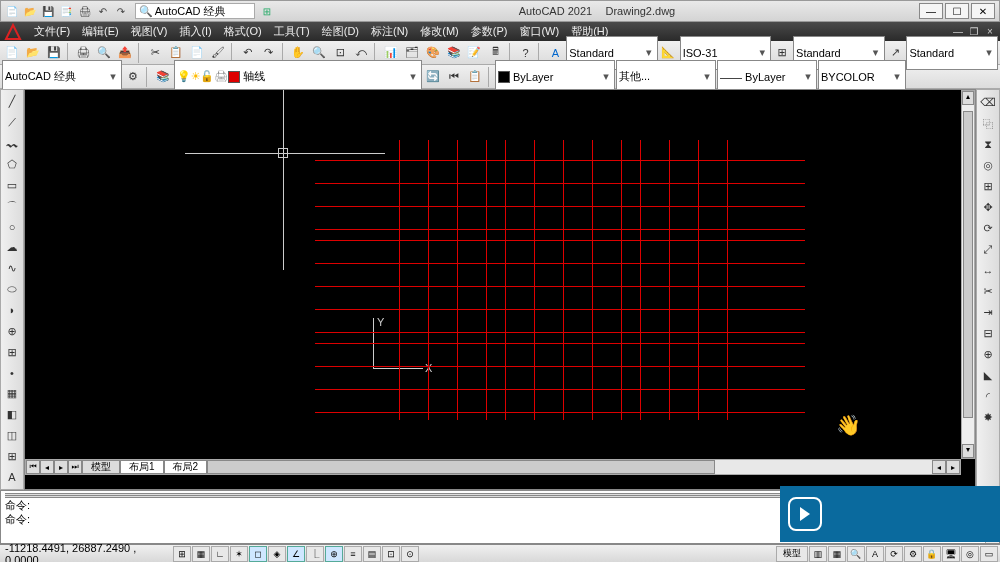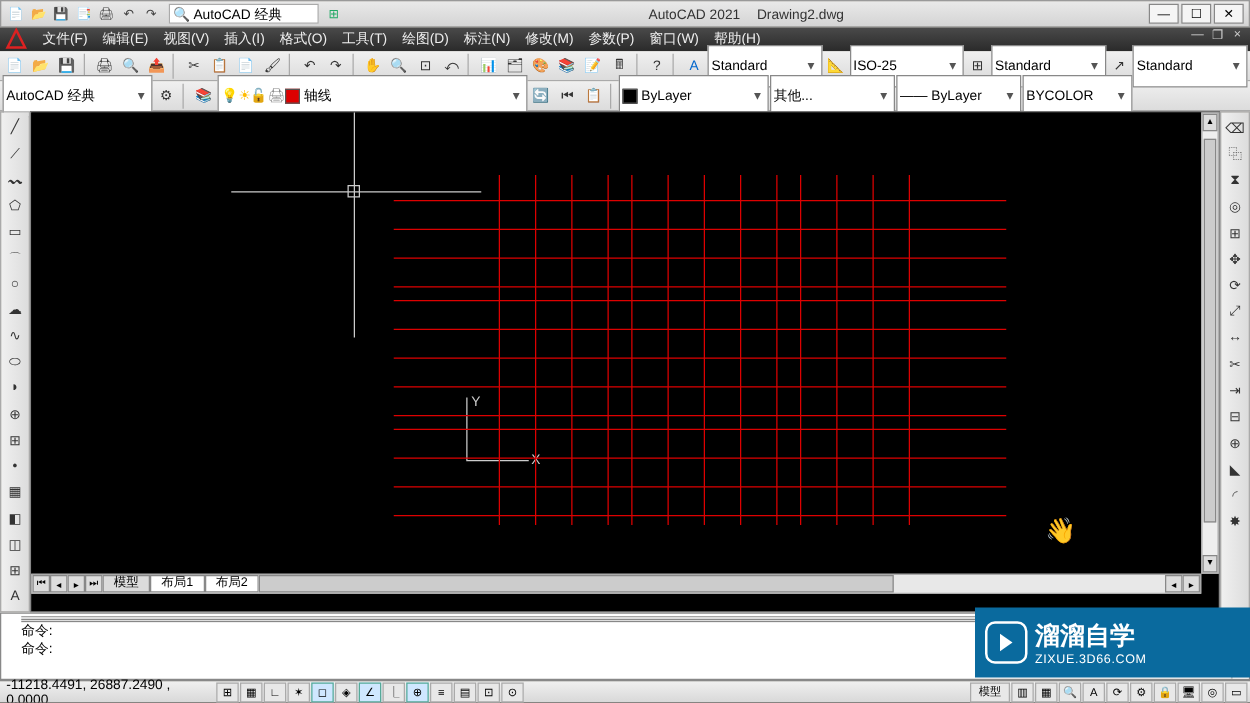--- a/index.html
+++ b/index.html
@@ -8,21 +8,21 @@
   
   .titlebar { height: 22px; background: linear-gradient(#e9e9e9,#d4d4d4); border: 1px solid #999; display: flex; align-items: center; padding: 0 4px; }
   .titlebar .qat { display: flex; gap: 2px; align-items: center; }
   .titlebar .ico { width: 16px; height: 16px; display:flex;align-items:center;justify-content:center; font-size:10px; color:#444;}
   .titlebar .search { margin-left: 6px; width: 120px; height: 16px; border:1px solid #aaa; background:#fff; font-size:10px; display:flex; align-items:center; padding:0 3px;}
   .titlebar .center { flex:1; text-align:center; font-size:12px; color:#333;}
   .titlebar .wbtns { display:flex; gap:2px;}
   .titlebar .wbtn { width:24px; height:16px; border:1px solid #888; background:#f5f5f5; display:flex;align-items:center;justify-content:center; font-size:10px;}
   
   
-  .menubar { height: 19px; background: linear-gradient(#4a4a4a,#2a2a2a); display:flex; padding:0 2px;}
+  .menubar { height: 19px; background: linear-gradient(#4a4a4a,#2a2a2a); display:flex; align-items:center; padding:0 2px;}
   .menubar .logo { width:22px; height:18px; margin-right:4px; display:flex;align-items:center;justify-content:center;}
   .menubar .menu { color:#eee; padding:0 6px; font-size:11px; line-height:19px; cursor:default;}
   .menubar .right { margin-left:auto; display:flex;}
   .menubar .rbtn { color:#ccc; width:16px; text-align:center; font-size:10px;}
   
   
   .toolbar { height: 24px; background: linear-gradient(#f0f0f0,#dcdcdc); border-bottom:1px solid #aaa; display:flex; align-items:center; padding:0 2px; gap:1px;}
   .tbtn { width:20px; height:20px; border:1px solid transparent; display:flex;align-items:center;justify-content:center; font-size:11px; color:#333;}
   .sep { width:4px; height:20px; border-left:1px solid #aaa; margin: 0 2px;}
   .combo { height:34px; border:1px solid #888; background:#fff; display:flex;align-items:center; padding:0 2px; font-size:11px; position:relative;}
@@ -63,21 +63,21 @@
   .hscroll .track { flex:1; background:#e8e8e8; height:14px; position:relative;}
   .hscroll .thumb { position:absolute; left:0; width:70%; height:100%; background:#ccc; border:1px solid #888;}
   .vscroll { position:absolute; right:0; top:0; bottom:30px; width:14px; background:#eee; border:1px solid #aaa;}
   .vscroll .vthumb { position:absolute; top:20px; bottom:40px; left:1px; right:1px; background:#ccc; border:1px solid #888;}
   .vscroll .sbtn {position:absolute; left:0; right:0; height:14px; background:#ddd; border:1px solid #888; font-size:8px; text-align:center;}
 
   .hand {position:absolute; right:100px; bottom:22px; font-size:20px; color:#555;}
   
   
   .cmdarea { position:absolute; left:0; right:0; bottom:18px; height:54px; background:#fff; border:1px solid #888; display:flex; font-family:SimSun,monospace;}
-  .cmdhist { flex:1; padding:2px 16px; font-size:12px; line-height:14px; overflow:hidden;}
+  .cmdhist { flex:1; padding:2px 4px; font-size:12px; line-height:14px; overflow:hidden;}
   .cmdscroll { width:14px; background:#eee; border-left:1px solid #aaa;}
   .cmdhandle { height:5px; background:repeating-linear-gradient(0deg,#888 0 1px,#ddd 1px 2px); cursor:row-resize;}
   
   
   .status { position:absolute; left:0; right:0; bottom:0; height:18px; background:linear-gradient(#f0f0f0,#d8d8d8); border-top:1px solid #888; display:flex; align-items:center; padding:0 2px; font-size:10px; gap:1px;}
   .status .coords { width:170px; padding:0 3px;}
   .sbtn2 { width:18px; height:16px; border:1px solid #aaa; background:#e8e8e8; display:flex;align-items:center;justify-content:center; font-size:9px;}
   .sbtn2.on { background:#cfe7ff; border-color:#5a9;}
   .status .spacer{flex:1;}
   
@@ -173,21 +173,21 @@
   <div class="sep"></div>
   <span class="tbtn">?</span>
   <div class="sep"></div>
   <span class="tbtn" style="color:#06c;">A</span>
   <div class="combo" style="width:92px;">
       <span>Standard</span>
       <span class="dd">▾</span>
     </div>
   <span class="tbtn">📐</span>
   <div class="combo" style="width:92px;">
-      <span>ISO-25</span>
+      <span>ISO-31</span>
       <span class="dd">▾</span>
     </div>
   <span class="tbtn">⊞</span>
   <div class="combo" style="width:92px;">
       <span>Standard</span>
       <span class="dd">▾</span>
     </div>
   <span class="tbtn">↗</span>
   <div class="combo" style="width:92px;">
       <span>Standard</span>
@@ -368,17 +368,13 @@
   <div class="sbtn2">⟳</div>
   <div class="sbtn2">⚙</div>
   <div class="sbtn2">🔒</div>
   <div class="sbtn2">🖥</div>
   <div class="sbtn2">◎</div>
   <div class="sbtn2">▭</div>
 </div>
 
 <div class="wm">
   <div class="play"></div>
-  <div class="txt">
-    <div class="t1">溜溜自学</div>
-    <div class="t2">ZIXUE.3D66.COM</div>
-  </div>
 </div>
 
 </body></html>

